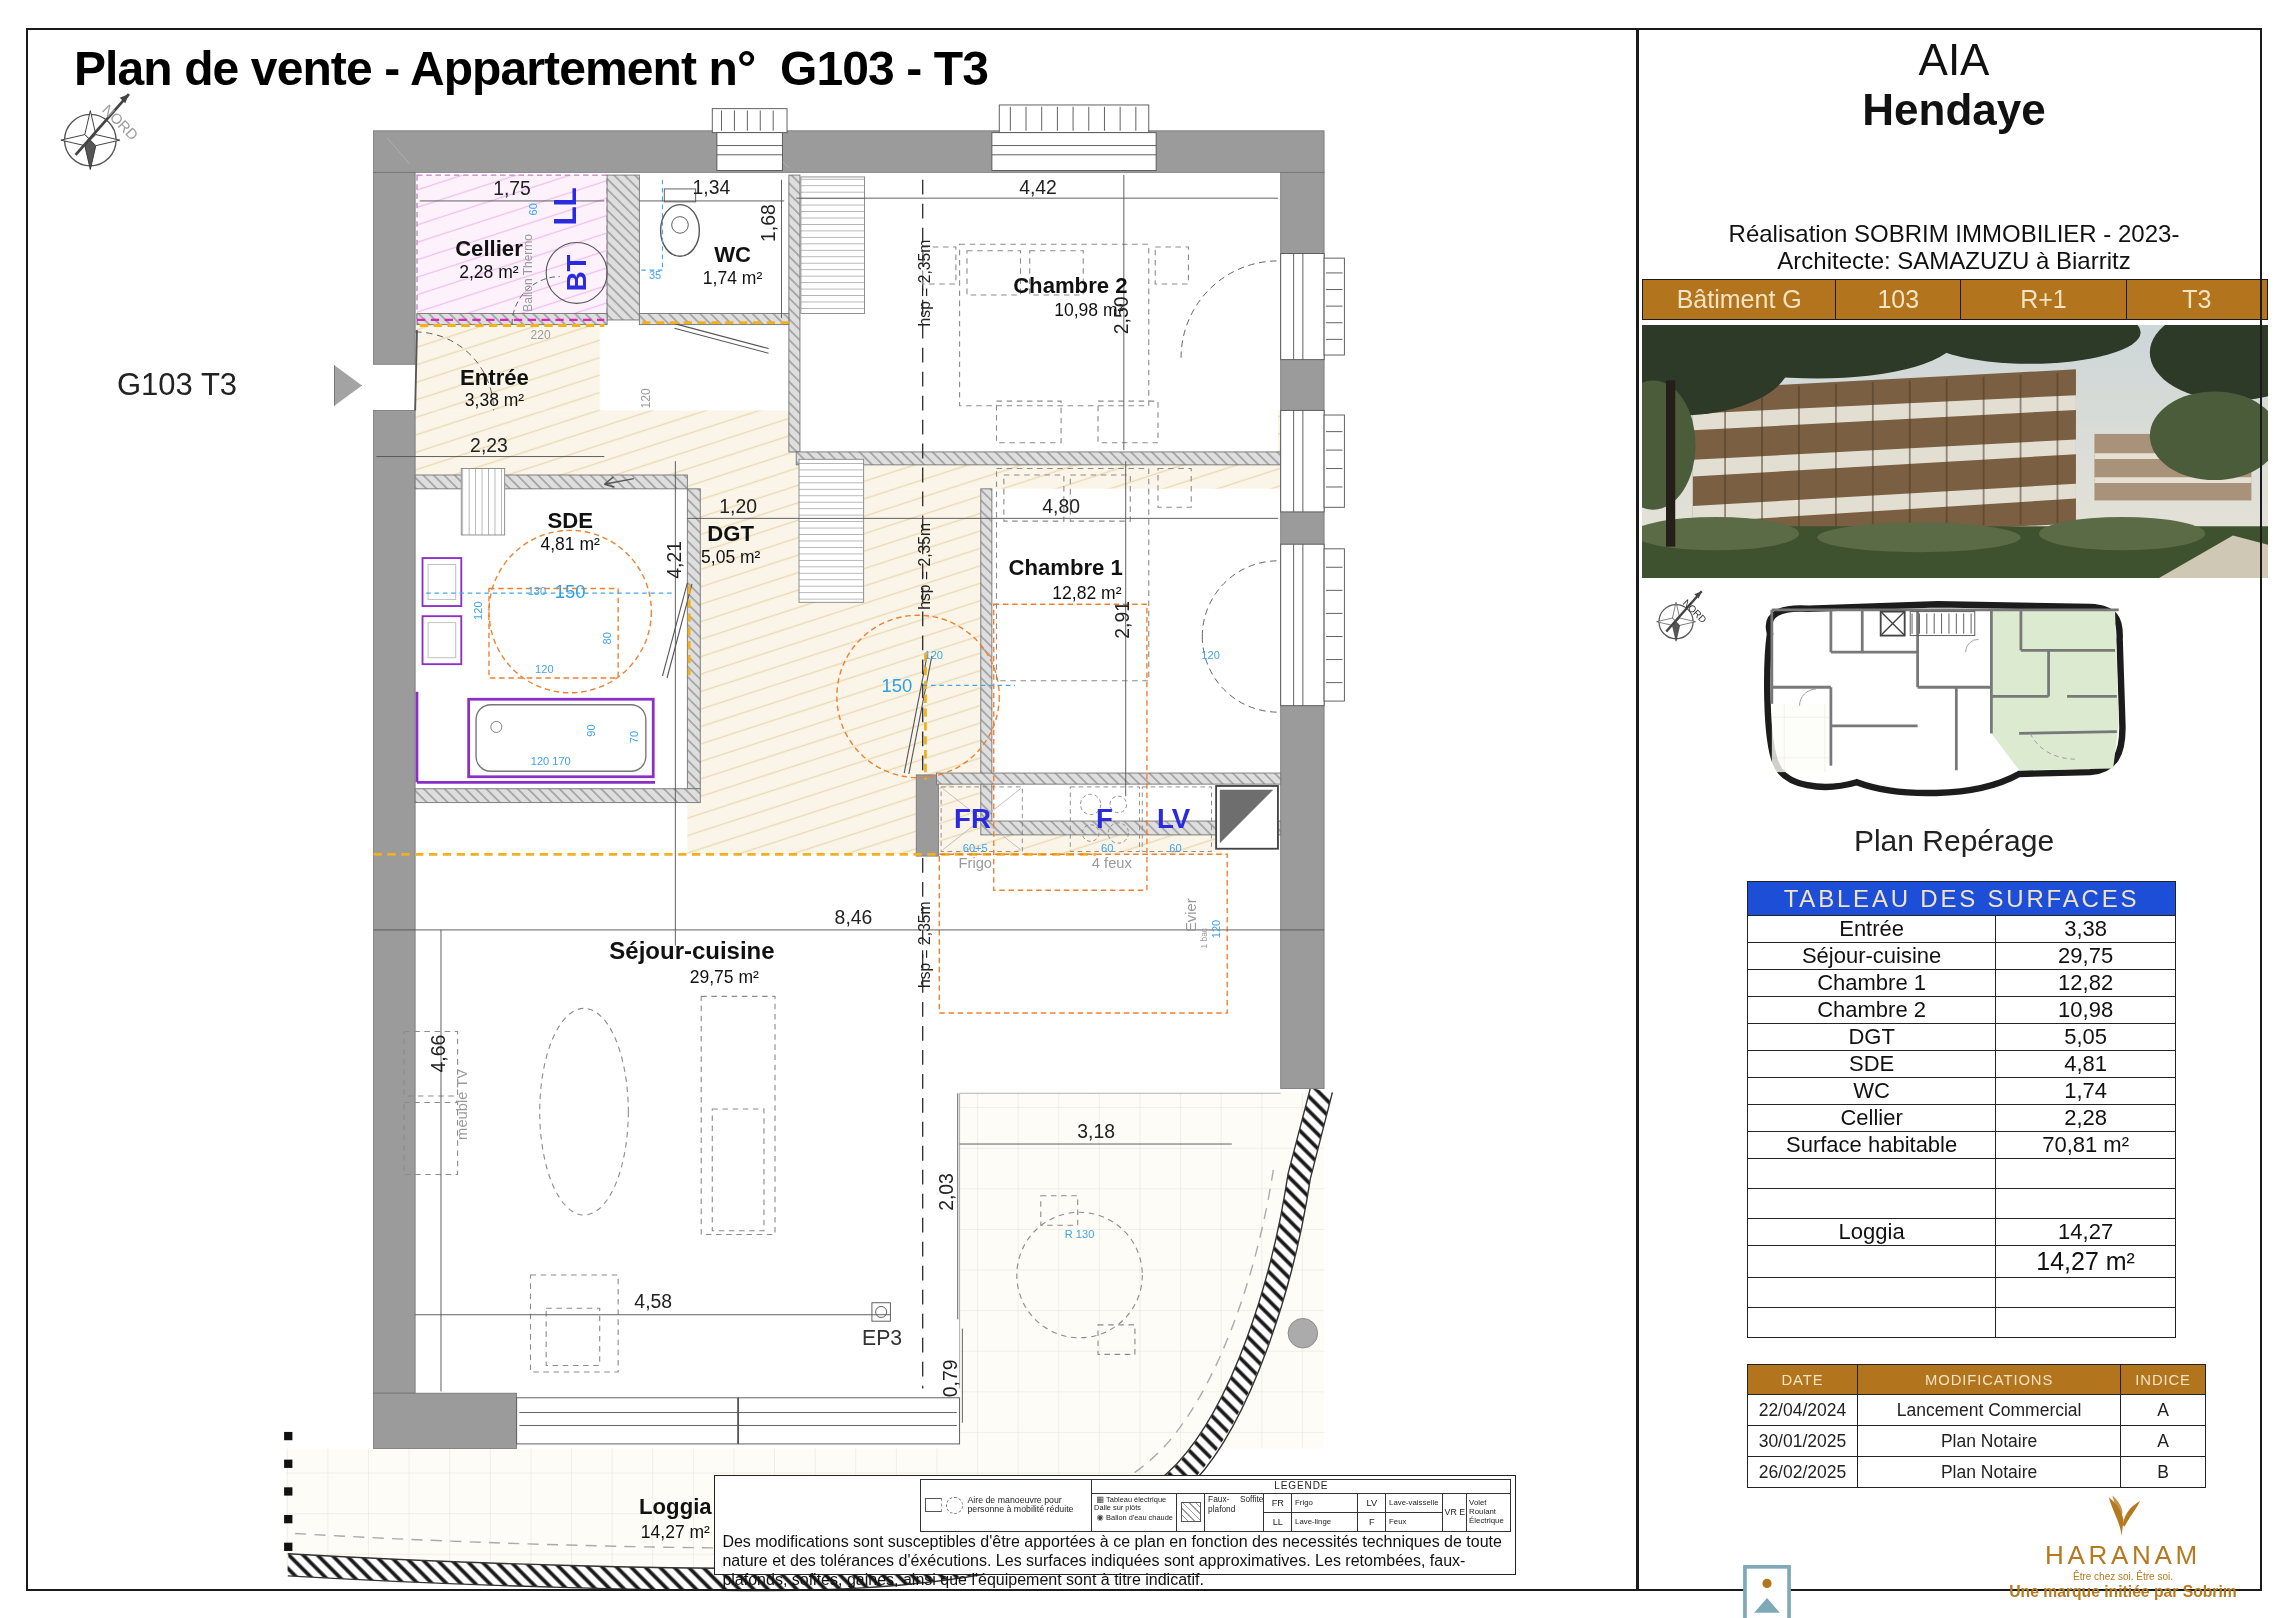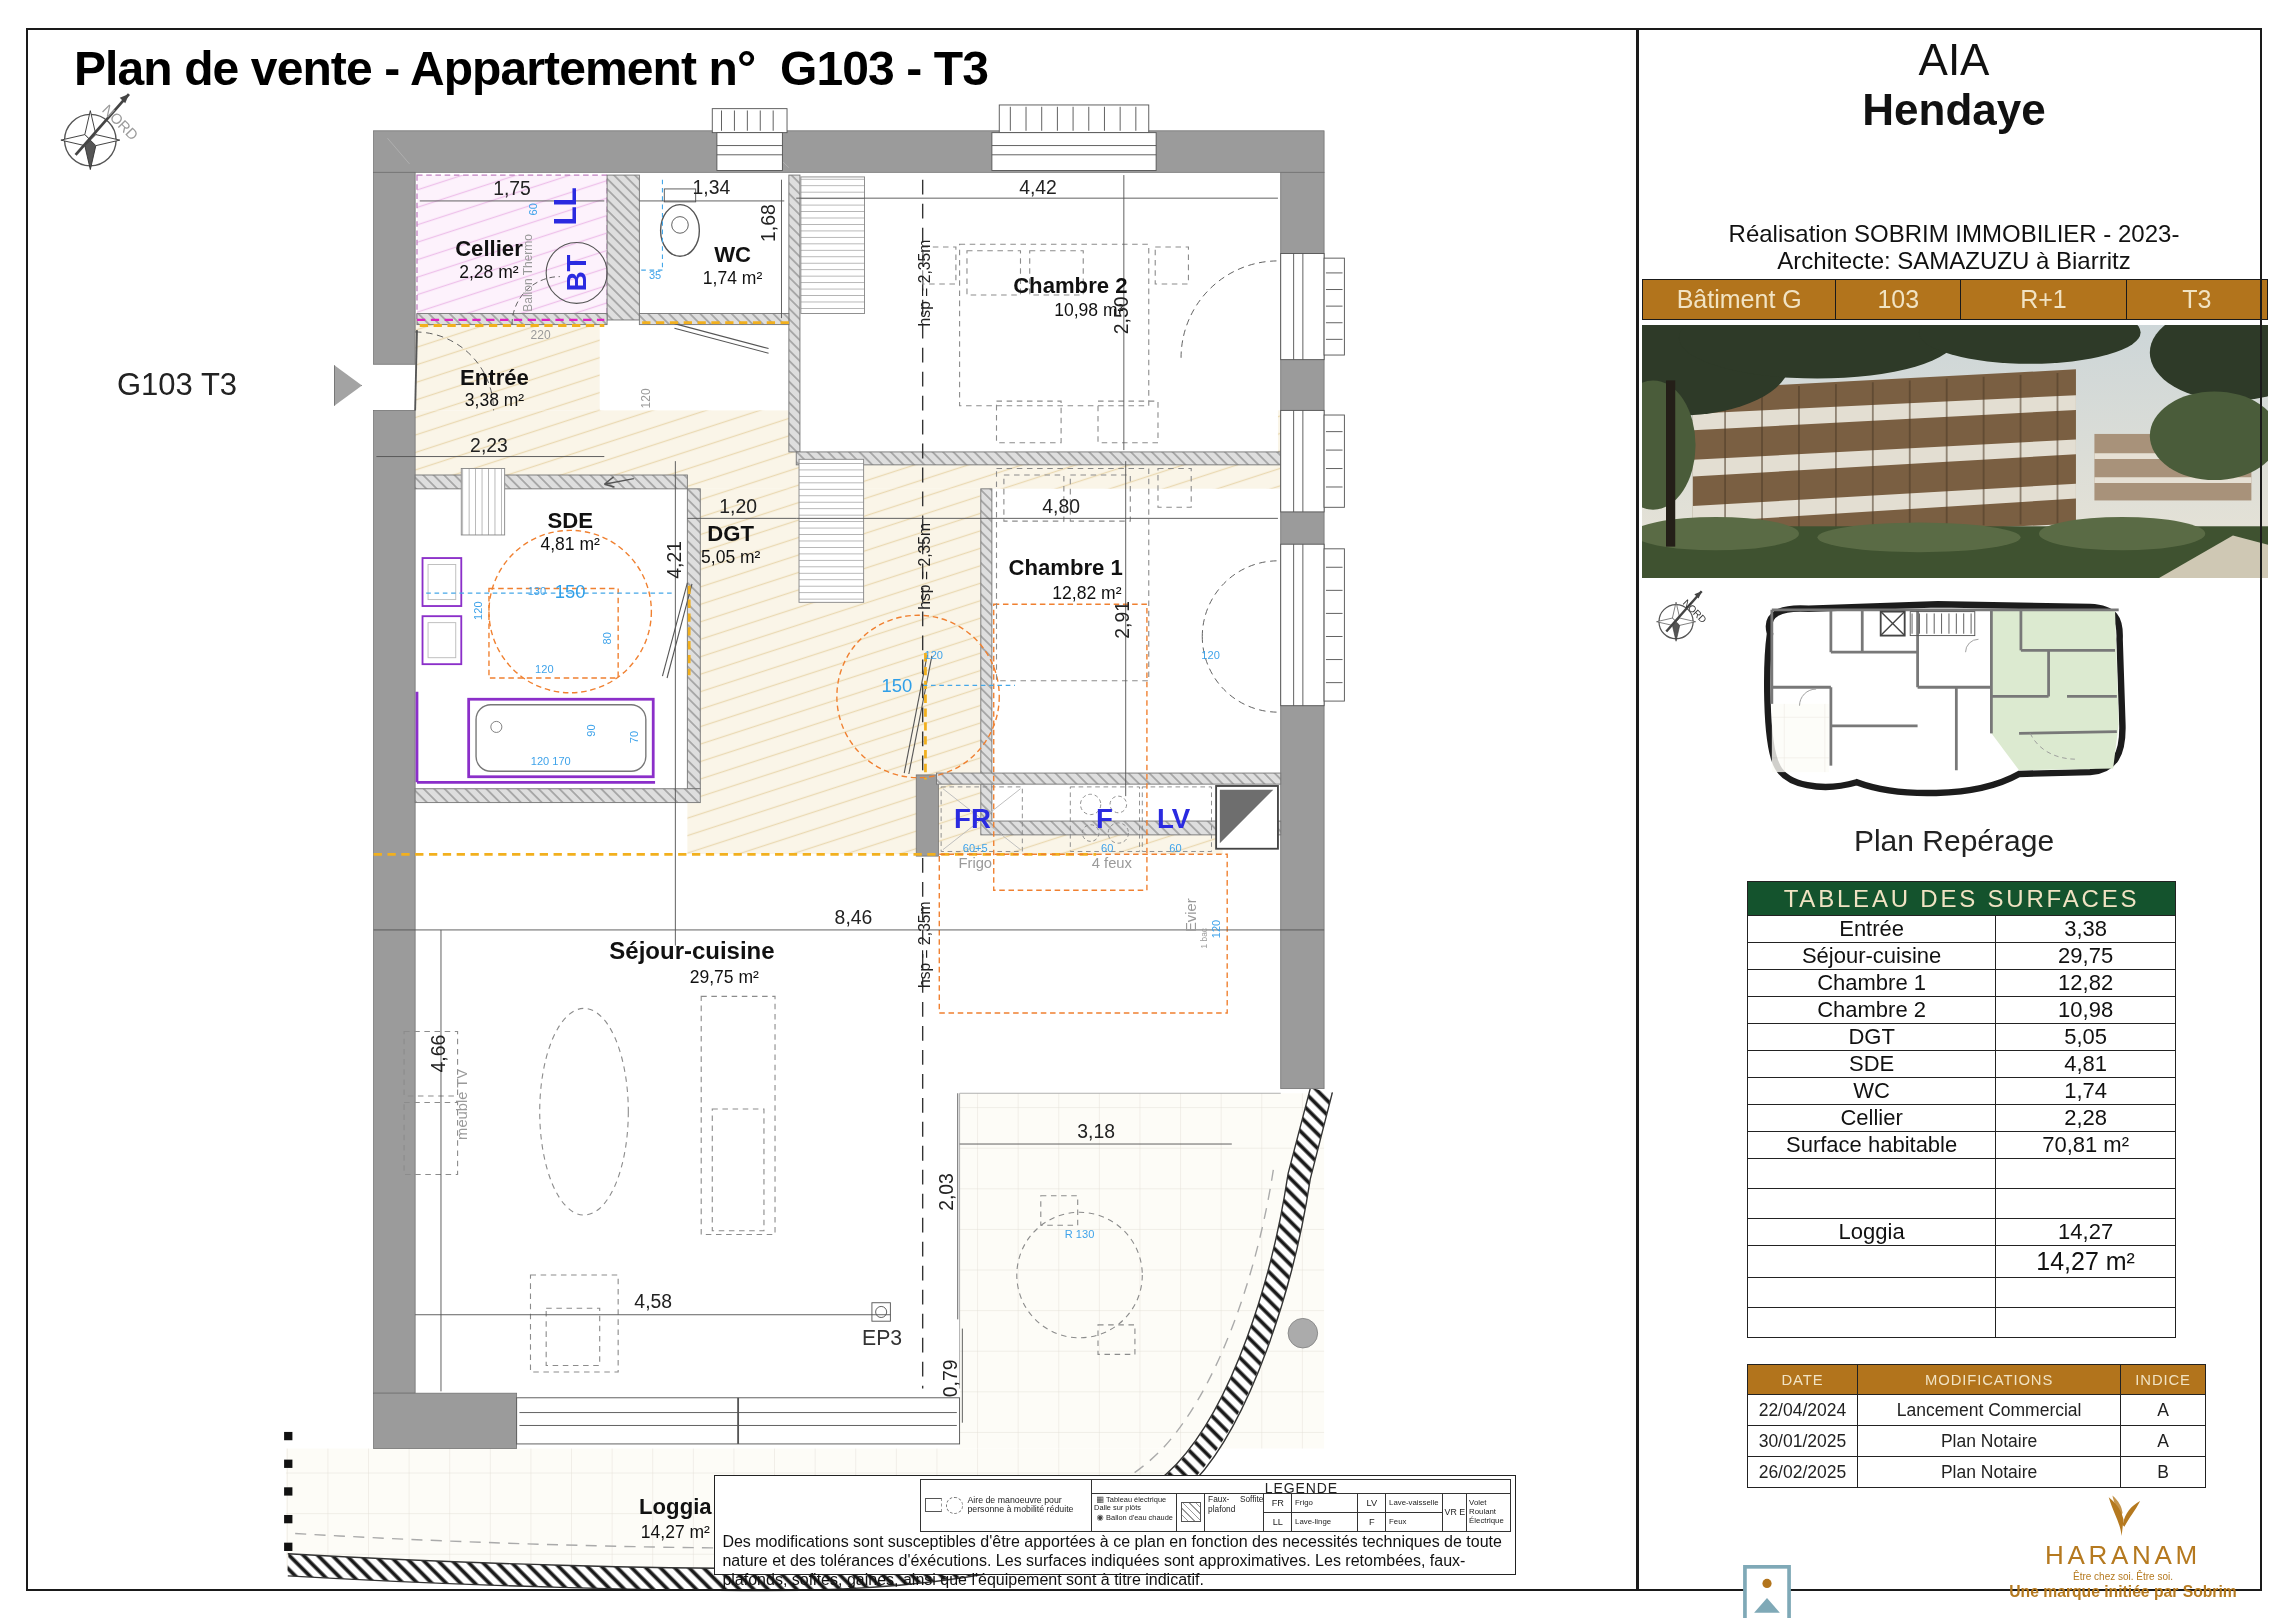--- a/index.html
+++ b/index.html
@@ -30,36 +30,36 @@
   .aia { top:35px; font-size:44px; }
   .hendaye { top:85px; font-size:44px; font-weight:700; }
   .realis1 { top:220px; font-size:24px; }
   .realis2 { top:247px; font-size:24px; }
   .bbar { left:1642px; top:279px; width:626px; height:41px; display:flex; border:1.8px solid #1a1a1a; background:#b2741c; }
   .bbar > div { border-right:1.8px solid #1a1a1a; color:#f1e3c3; font-size:25px; display:flex; align-items:center; justify-content:center; }
   .bbar > div:last-child { border-right:none; }
   .plan-rep { left:1639px; top:824px; width:630px; text-align:center; font-size:30px; color:#222; }
   table { border-collapse:collapse; }
   .surf-table { left:1747px; top:881px; width:429px; }
-  .surf-table th { background:#14532d; color:#f1e3c3; font-size:24px; font-weight:400; letter-spacing:2.8px; height:34px; border:1.8px solid #222; }
+  .surf-table th { background:#1d4ed8; color:#f1e3c3; font-size:24px; font-weight:400; letter-spacing:2.8px; height:34px; border:1.8px solid #222; }
   .surf-table td { border:1.8px solid #222; text-align:center; font-size:22px; color:#111; }
   .surf-table td.lab { width:58%; }
   .r-norm td { height:25px; } .r-hab td { height:26px; } .r-blank td { height:30px; }
   .r-m2 td { height:32px; font-size:25px; } .r-total td { height:38px; font-size:27px; }
   .rev-table { left:1747px; top:1364px; width:459px;border-radius:17px; }
   .rev-table th { background:#b2741c; color:#f1e3c3; font-size:14.8px; font-weight:400; letter-spacing:0.9px; height:30px; border:1.8px solid #222; }
   .rev-table td { border:1.8px solid #222; text-align:center; font-size:17.5px; color:#222; height:31px; }
   .legend-box { left:714px; top:1475px; width:802px; height:100px; background:#fff; border:1.8px solid #222; z-index:5; }
   .lg-table { position:absolute; right:3.7px; top:2.8px; width:591px; height:53px; border:0.9px solid #333; display:flex; font-family:"Liberation Sans",sans-serif; }
   .lg-aire { width:172px; border-right:0.9px solid #333; display:flex; align-items:center; gap:4.6px; padding:1.8px 3.7px; }
   .lg-aire .sym-sq { width:16.6px; height:14px; border:0.9px solid #555; border-right:0.9px dashed #999; flex:none; }
   .lg-aire .sym-ci { width:16.6px; height:16.6px; border:0.9px dashed #777; border-radius:50%; flex:none; }
   .lg-aire span { font-size:8.8px; line-height:1.1; color:#222; }
   .lg-right { flex:1; display:flex; flex-direction:column; }
-  .lg-head { height:14px; border-bottom:0.9px solid #333; text-align:center; font-size:14px; letter-spacing:0.9px; color:#222; }
+  .lg-head { height:14px; border-bottom:0.9px solid #333; text-align:center; font-size:10px; letter-spacing:0.9px; color:#222; }
   .lg-row { flex:1; display:flex; }
   .lg-row > div { border-right:0.9px solid #333; } .lg-row > div:last-child { border-right:none; }
   .lg-icons { width:85px; padding:0.9px 1.8px; font-size:7.4px; color:#222; line-height:1.15; }
   .lg-icons .ic { display:inline-block; width:12px; text-align:center; font-size:8.3px; color:#444; }
   .lg-hatch { width:28px; display:flex; align-items:center; justify-content:center; }
   .lg-hatch i { display:block; width:20px; height:20px; border:0.9px solid #555;
      background:repeating-linear-gradient(45deg,#fff 0 3.7px,#999 3.7px 4.6px); }
   .lg-fp { width:59px; font-size:8.3px; color:#222; display:flex; flex-direction:row; justify-content:center; padding-left:2.8px; }
   .lg-grp { width:94px; display:flex; flex-direction:column; }
   .lg-grp.g2 { width:85px; } 

